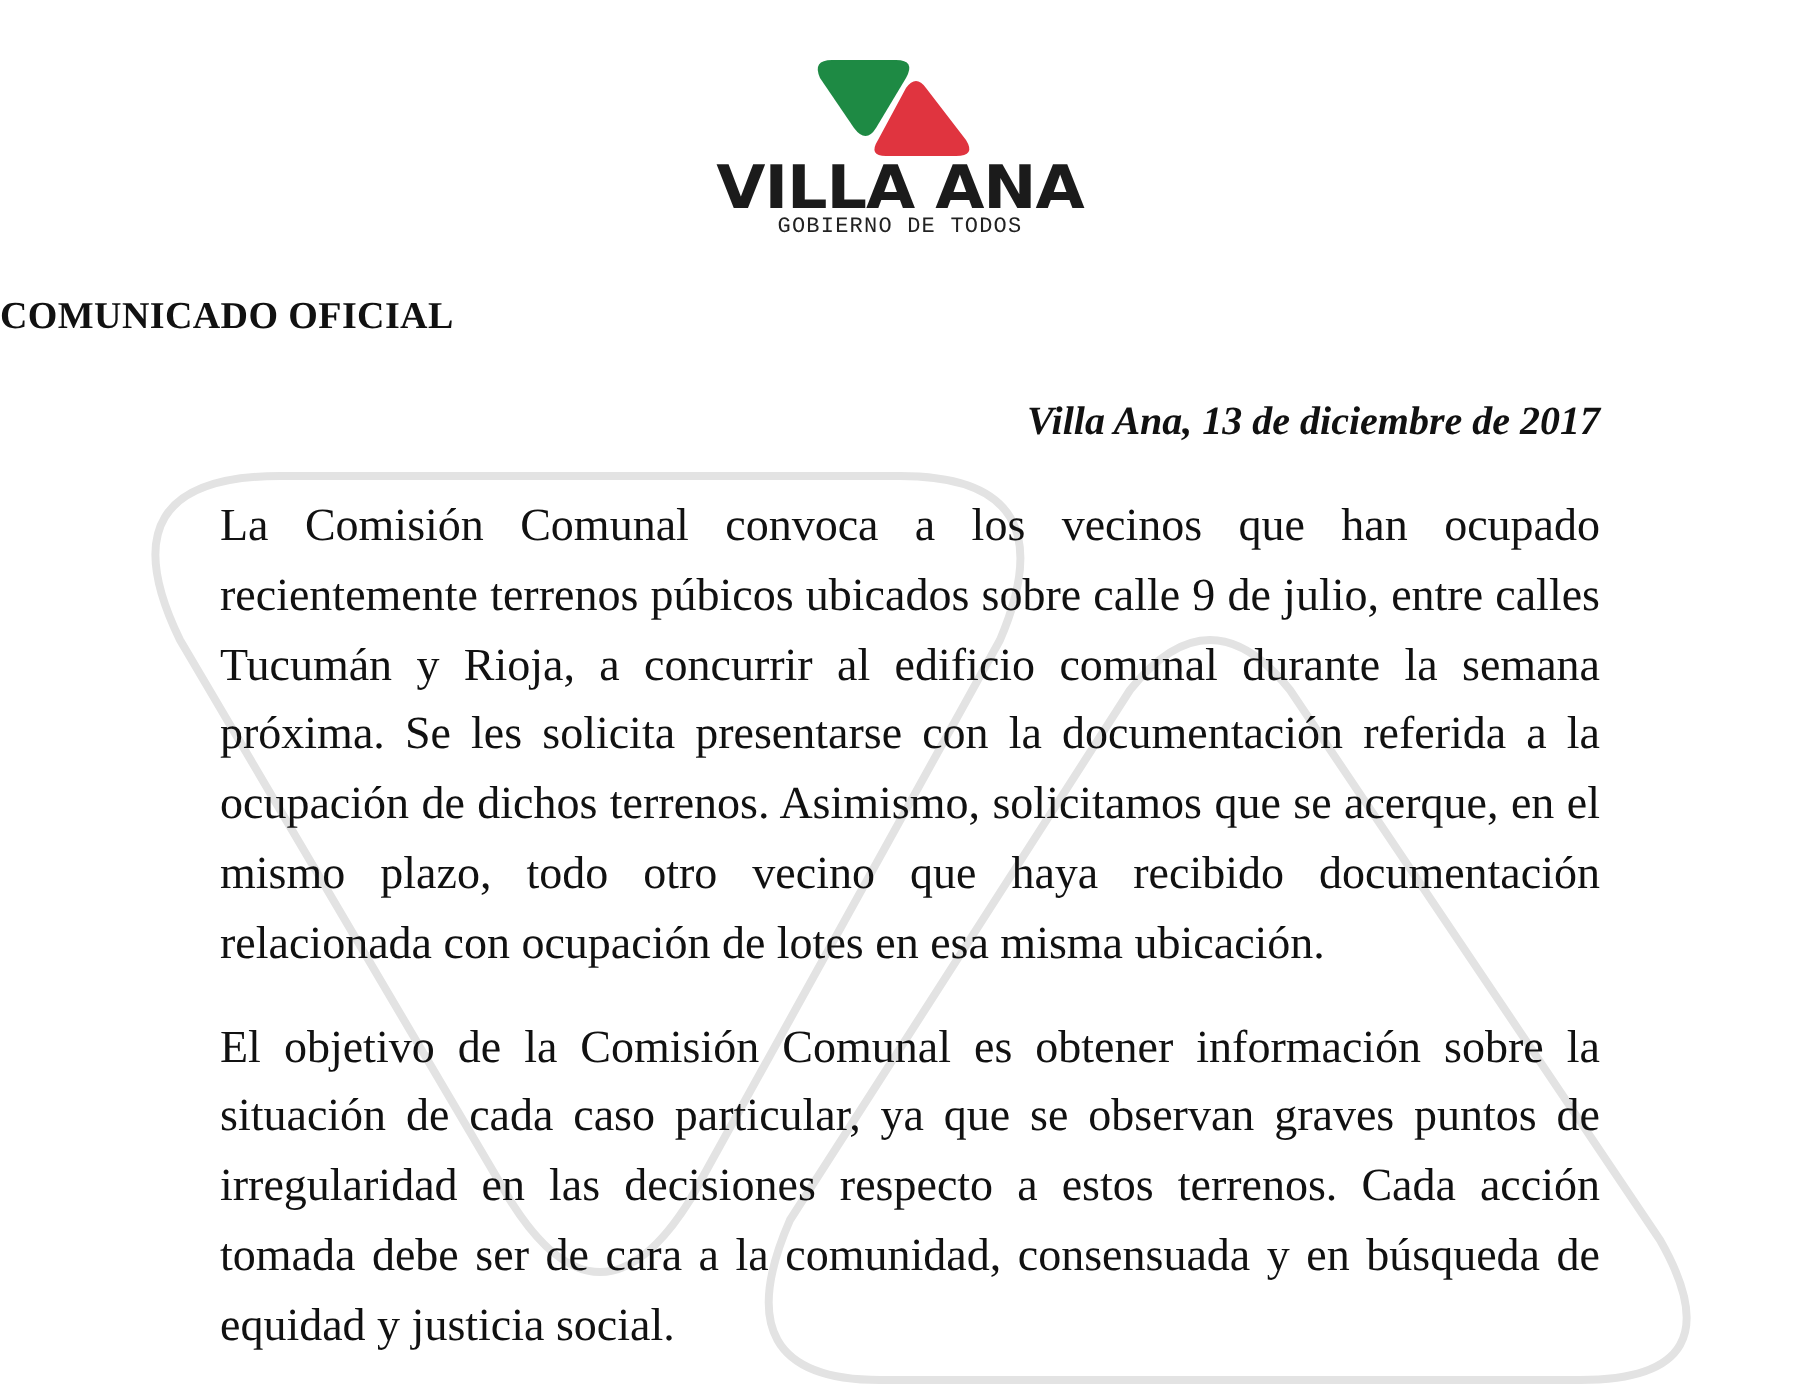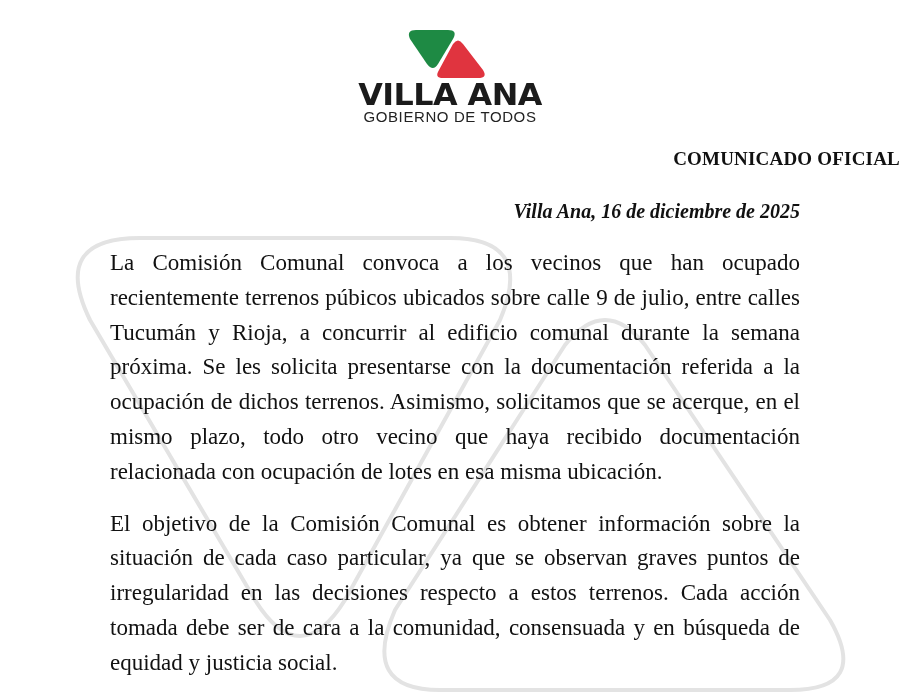--- a/index.html
+++ b/index.html
@@ -13,25 +13,25 @@
   .logo { position: absolute; left: 340px; top: 22px; width: 220px; height: 110px; z-index: 1; }
   .logo svg { position: absolute; left: 0; top: 0; }
   .wordmark {
     position: absolute; left: 0; top: 57px; width: 220px; text-align: center;
     font-family: "DejaVu Sans", "Liberation Sans", sans-serif;
     font-weight: 900; font-size: 30px; letter-spacing: -0.5px; color: #1b1b1b;
     transform: scaleX(1.06); line-height: 32px;
   }
   .tagline {
     position: absolute; left: 0; top: 86px; width: 220px; text-align: center;
-    font-family: Liberation Sans, sans-serif;
-    font-size: 15px; letter-spacing: 0.6px; color: #222;
+    font-family: Liberation Mono, monospace;
+    font-size: 11px; letter-spacing: 0.6px; color: #222;
   }
   .title {
-    position: absolute; left: 0; top: 148px; width: 900px; text-align: right;
+    position: absolute; left: 0; top: 148px; width: 900px; text-align: left;
     font-weight: bold; font-size: 19px; letter-spacing: 0.2px; z-index: 1;
   }
   .dateline {
     position: absolute; right: 100px; top: 200px;
     font-style: italic; font-weight: bold; font-size: 20px; z-index: 1;
   }
   .body-text {
     position: absolute; left: 110px; top: 246px; width: 690px; z-index: 1;
     font-size: 23px; line-height: 34.8px; text-align: justify;
   }
@@ -53,18 +53,18 @@
   <svg width="220" height="60" viewBox="0 0 220 60">
     <path d="M 76 8 L 108 8 Q 118 8 113 17 L 98 42 Q 93 50 87 42 L 70 17 Q 66 8 76 8 Z" fill="#1e8a44"></path>
     <path d="M 113 22 Q 118 15 123 22 L 143 48 Q 148 56 138 56 L 103 56 Q 94 56 99 48 Z" fill="#e0343f"></path>
   </svg>
   <div class="wordmark">VILLA ANA</div>
   <div class="tagline">GOBIERNO DE TODOS</div>
 </div>
 
 <div class="title">COMUNICADO OFICIAL</div>
 
-<div class="dateline">Villa Ana, 16 de diciembre de 2025</div>
+<div class="dateline">Villa Ana, 13 de diciembre de 2017</div>
 
 <div class="body-text">
   <p>La Comisión Comunal convoca a los vecinos que han ocupado recientemente terrenos púbicos ubicados sobre calle 9 de julio, entre calles Tucumán y Rioja, a concurrir al edificio comunal durante la semana próxima. Se les solicita presentarse con la documentación referida a la ocupación de dichos terrenos. Asimismo, solicitamos que se acerque, en el mismo plazo, todo otro vecino que haya recibido documentación relacionada con ocupación de lotes en esa misma ubicación.</p>
   <p>El objetivo de la Comisión Comunal es obtener información sobre la situación de cada caso particular, ya que se observan graves puntos de irregularidad en las decisiones respecto a estos terrenos. Cada acción tomada debe ser de cara a la comunidad, consensuada y en búsqueda de equidad y justicia social.</p>
 </div>
 
 </body></html>

